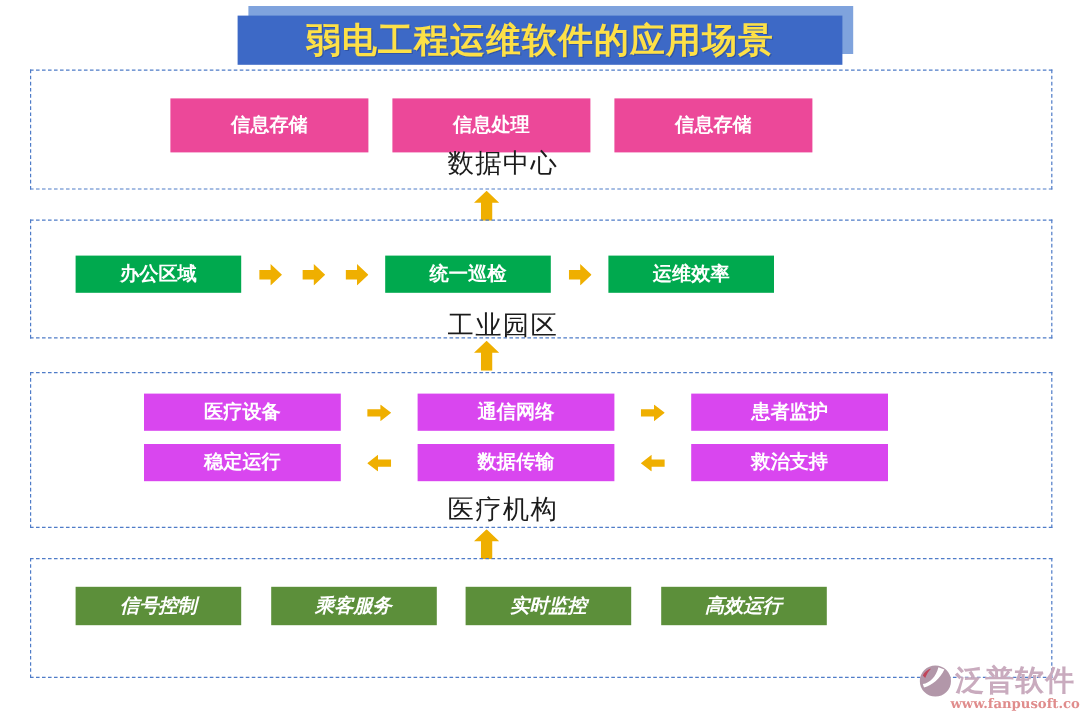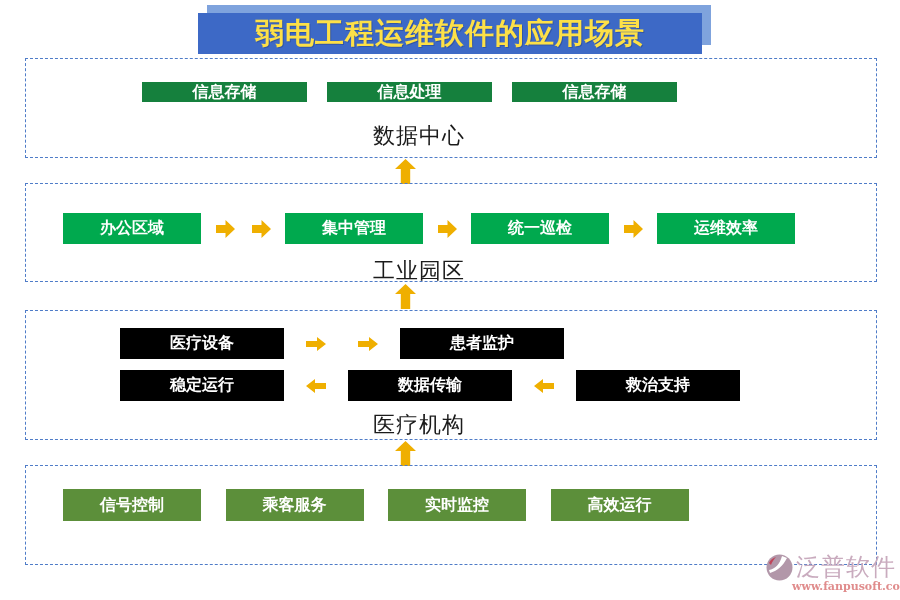--- a/index.html
+++ b/index.html
@@ -28,39 +28,39 @@
     font-size:22px;color:#1b1b1b;letter-spacing:1px;white-space:nowrap;
   }
   .shift-left{transform:translateX(-32px);}
   
   .row{position:absolute;display:flex;align-items:center;gap:12px;}
   .node{
     display:flex;align-items:center;justify-content:center;
     color:#ffffff;font-weight:bold;font-size:16px;white-space:nowrap;
     box-sizing:border-box;
   }
-  .n-blue{background:#15803d;width:165px;height:20px;}
+  .n-blue{background:#ec4899;width:165px;height:45px;}
   .n-green{background:#00A94E;width:138px;height:31px;}
-  .n-cyan{background:#000000;width:164px;height:31px;}
-  .n-olive{background:#5C8F3A;width:138px;height:32px;}
+  .n-cyan{background:#d946ef;width:164px;height:31px;}
+  .n-olive{background:#5C8F3A;width:138px;height:32px;font-style:italic;}
   .gap20{gap:20px;}
   .gap245{gap:24.5px;}
   .arrow-slot{display:flex;align-items:center;justify-content:center;}
   .slot24{width:24px;}
   .slot40{width:40px;}
   
   .up-arrow{position:absolute;left:395px;width:21px;height:25px;}
   .ua1{top:159px;} .ua2{top:284px;} .ua3{top:441px;}
   
   .logo{position:absolute;left:766px;top:551px;width:130px;height:45px;}
   .logo-icon{position:absolute;left:0;top:3px;}
   .logo-text{
     position:absolute;left:30px;top:0;width:100px;
     font-family:"DejaVu Serif","Liberation Serif",serif;
-    font-size:24px;font-weight:normal;color:#C9ABBE;letter-spacing:1px;white-space:nowrap;
+    font-size:24px;font-weight:bold;color:#C9ABBE;letter-spacing:1px;white-space:nowrap;
   }
   .logo-url{
     position:absolute;left:26px;top:29px;width:104px;
     font-family:"DejaVu Serif","Liberation Serif",serif;
     font-size:11px;font-weight:bold;color:#E08C8C;white-space:nowrap;
   }
 </style>
 </head>
 <body>
 
@@ -88,21 +88,20 @@
     <div class="arrow-slot slot24">
         <svg width="19" height="18" viewBox="0 0 19 18">
           <polygon points="0,5 9.5,5 9.5,0 19,9 9.5,18 9.5,13 0,13" fill="#EFAF00"></polygon>
         </svg>
       </div>
     <div class="arrow-slot slot24">
         <svg width="19" height="18" viewBox="0 0 19 18">
           <polygon points="0,5 9.5,5 9.5,0 19,9 9.5,18 9.5,13 0,13" fill="#EFAF00"></polygon>
         </svg>
       </div>
-    <div class="node n-green">集中管理</div>
     <div class="arrow-slot slot24">
         <svg width="19" height="18" viewBox="0 0 19 18">
           <polygon points="0,5 9.5,5 9.5,0 19,9 9.5,18 9.5,13 0,13" fill="#EFAF00"></polygon>
         </svg>
       </div>
     <div class="node n-green">统一巡检</div>
     <div class="arrow-slot slot24">
         <svg width="19" height="18" viewBox="0 0 19 18">
           <polygon points="0,5 9.5,5 9.5,0 19,9 9.5,18 9.5,13 0,13" fill="#EFAF00"></polygon>
         </svg>
@@ -117,20 +116,21 @@
 </svg>
 
 <div class="section sec3">
   <div class="row" style="left:94px;top:17px;">
     <div class="node n-cyan">医疗设备</div>
     <div class="arrow-slot slot40">
         <svg width="20" height="14" viewBox="0 0 20 14">
           <polygon points="0,4 11,4 11,0 20,7 11,14 11,10 0,10" fill="#EFAF00"></polygon>
         </svg>
       </div>
+    <div class="node n-cyan">通信网络</div>
     <div class="arrow-slot slot40">
         <svg width="20" height="14" viewBox="0 0 20 14">
           <polygon points="0,4 11,4 11,0 20,7 11,14 11,10 0,10" fill="#EFAF00"></polygon>
         </svg>
       </div>
     <div class="node n-cyan">患者监护</div>
   </div>
   <div class="row" style="left:94px;top:59px;">
     <div class="node n-cyan">稳定运行</div>
     <div class="arrow-slot slot40">

